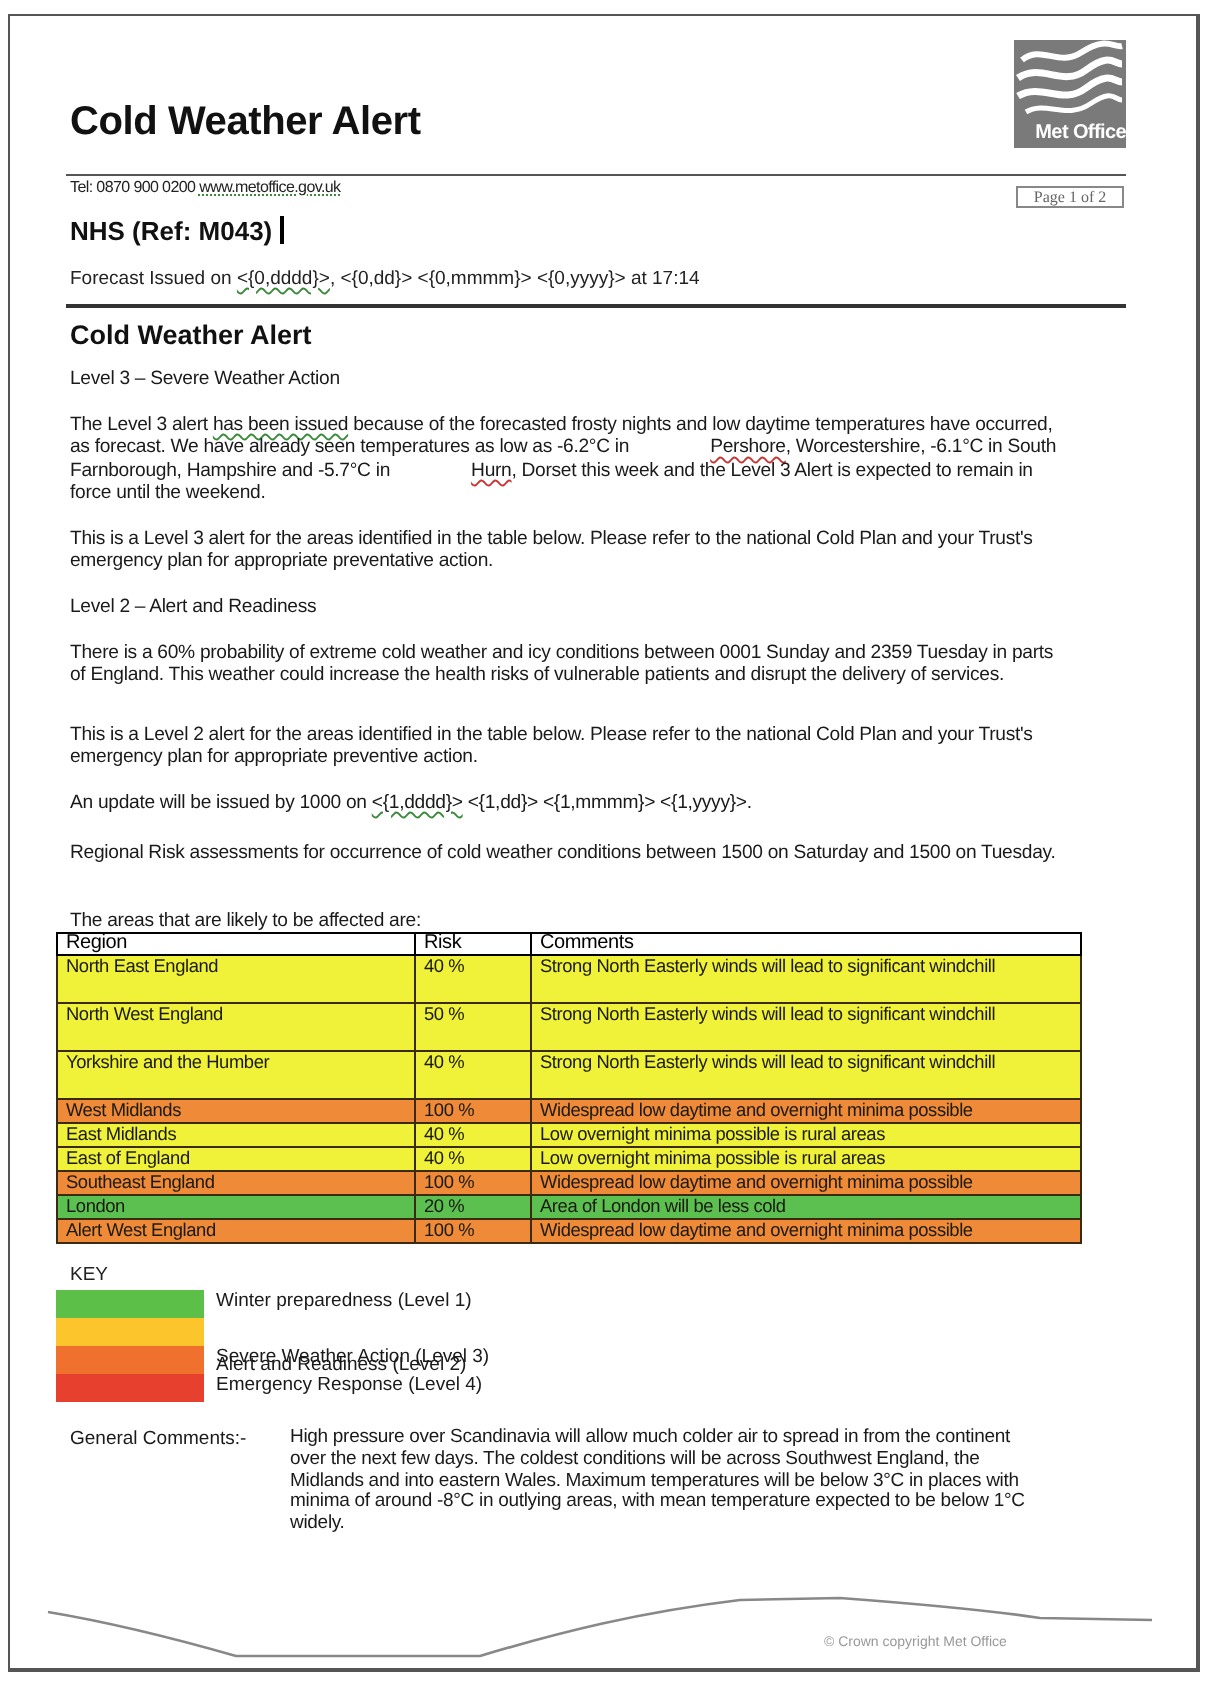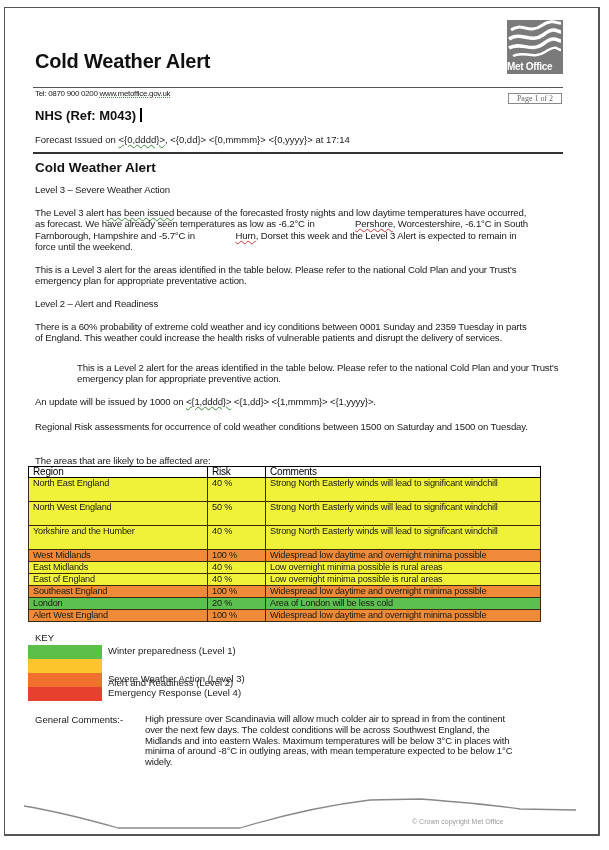--- a/index.html
+++ b/index.html
@@ -13,21 +13,21 @@
   }
 
   .title-main { position: absolute; left: 35px; top: 50px; font-size: 20px; font-weight: bold; letter-spacing: -0.2px; }
 
   .logo {
     position: absolute; left: 507px; top: 20px; width: 56px; height: 54px;
     background: #7a7a7a; overflow: hidden;
   }
   .logo svg { position: absolute; left: 0; top: 0; }
   .logo-text {
-    position: absolute; left: 0; right: 0; bottom: 2px; text-align: left;
+    position: absolute; left: 0; right: 0; bottom: 2px; text-align: right;
     color: #fff; font-size: 10px; font-weight: bold; letter-spacing: -0.3px;
   }
 
   .rule1 { position: absolute; left: 33px; top: 87px; width: 530px; height: 1px; background: #555; }
   .tel { position: absolute; left: 35px; top: 89px; font-size: 8px; color: #222; letter-spacing: -0.3px; }
   .tel-link { text-decoration: underline dotted #3a8a3a; }
   .page-num {
     position: absolute; left: 508px; top: 93px; width: 54px; height: 11px;
     border: 1px solid #888; font-family: "Liberation Serif", serif; font-size: 8px;
     color: #666; text-align: center; line-height: 9px;
@@ -115,21 +115,21 @@
 <div class="p" style="top:207px;">
   <span>The Level 3 alert </span><span class="grn-sq">has been issued</span><span> because of the forecasted frosty nights and low daytime temperatures have occurred, as forecast. We have already seen temperatures as low as -6.2°C in </span><span class="red-sq">Pershore</span><span>, Worcestershire, -6.1°C in South Farnborough, Hampshire and -5.7°C in </span><span class="red-sq">Hurn</span><span>, Dorset this week and the Level 3 Alert is expected to remain in force until the weekend.</span>
 </div>
 
 <div class="p" style="top:264px;">This is a Level 3 alert for the areas identified in the table below. Please refer to the national Cold Plan and your Trust's emergency plan for appropriate preventative action.</div>
 
 <div class="p" style="top:298px;">Level 2 – Alert and Readiness</div>
 
 <div class="p" style="top:321px;">There is a 60% probability of extreme cold weather and icy conditions between 0001 Sunday and 2359 Tuesday in parts of England. This weather could increase the health risks of vulnerable patients and disrupt the delivery of services.</div>
 
-<div class="p" style="top:362px;margin-left:42px;">This is a Level 2 alert for the areas identified in the table below. Please refer to the national Cold Plan and your Trust's emergency plan for appropriate preventive action.</div>
+<div class="p" style="top:362px;">This is a Level 2 alert for the areas identified in the table below. Please refer to the national Cold Plan and your Trust's emergency plan for appropriate preventive action.</div>
 
 <div class="p" style="top:396px;">
   <span>An update will be issued by 1000 on </span><span class="grn-sq">&lt;{1,dddd}&gt;</span><span> &lt;{1,dd}&gt; &lt;{1,mmmm}&gt; &lt;{1,yyyy}&gt;.</span>
 </div>
 
 <div class="p" style="top:421px;">Regional Risk assessments for occurrence of cold weather conditions between 1500 on Saturday and 1500 on Tuesday.</div>
 
 <div class="p" style="top:455px;">The areas that are likely to be affected are:</div>
 
 <table class="areas">

